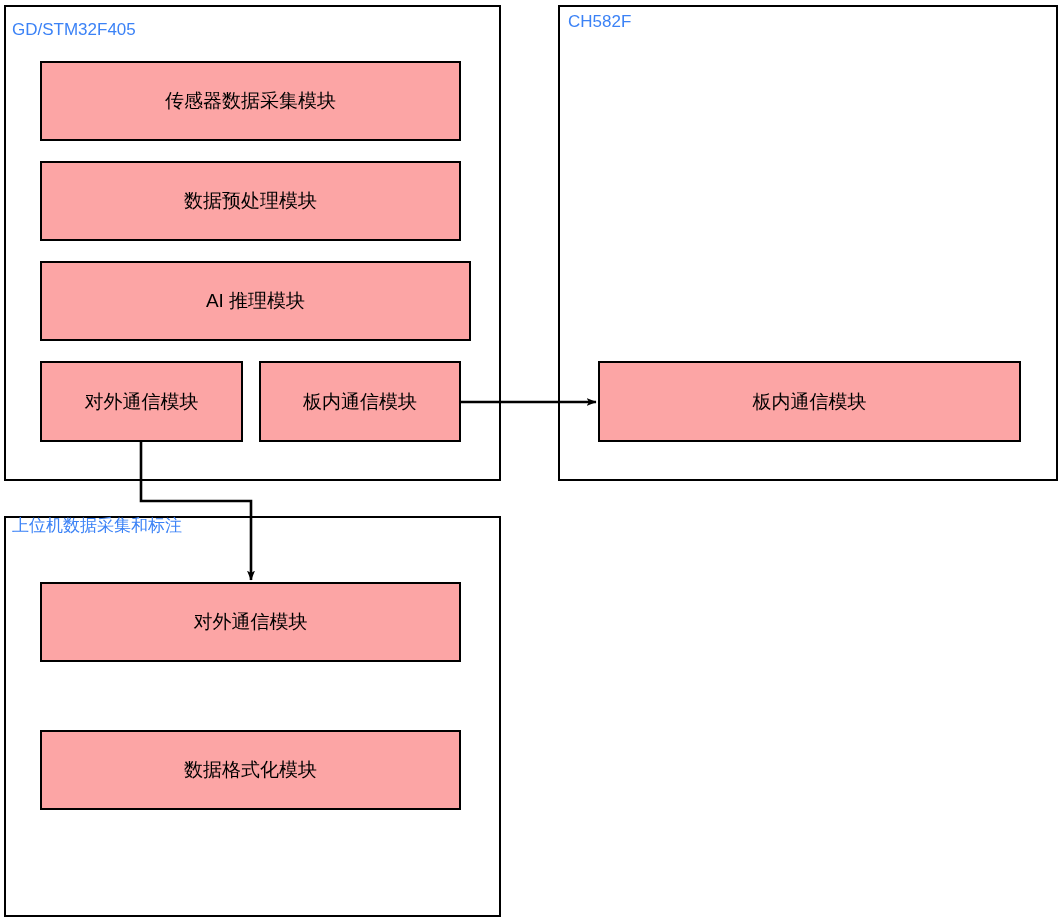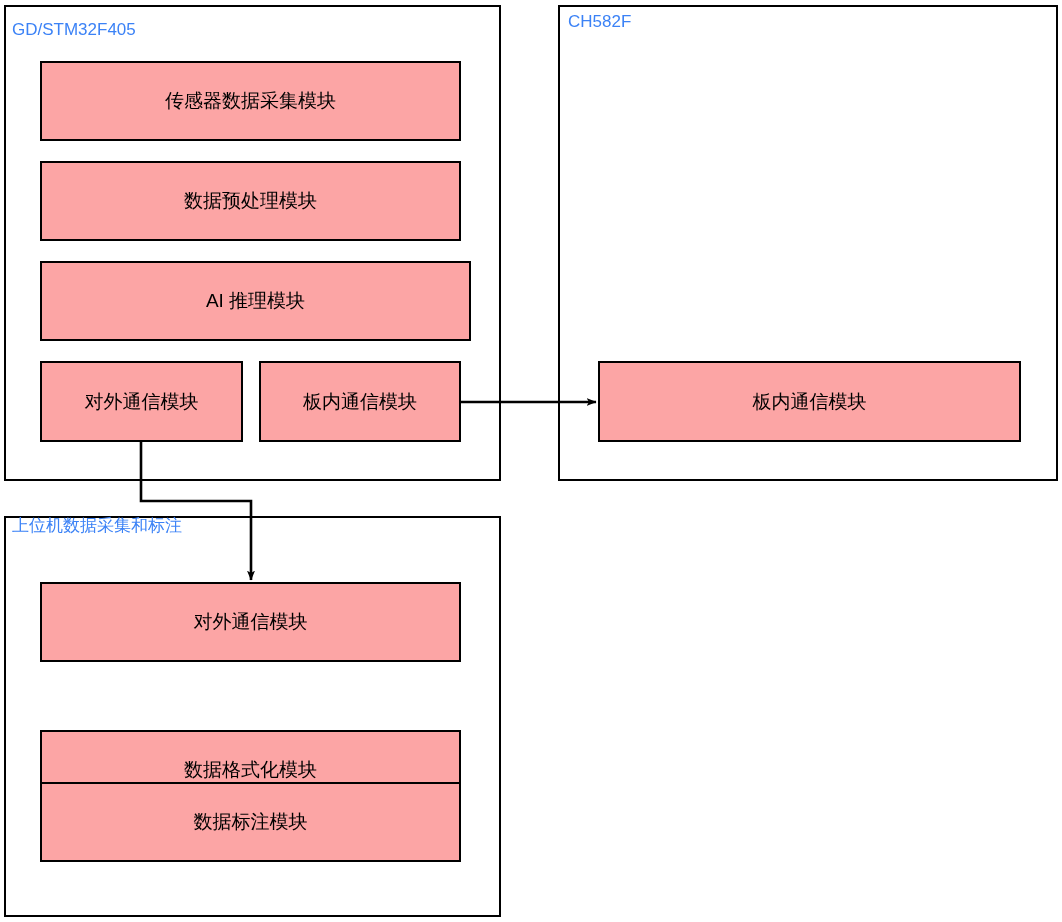--- a/index.html
+++ b/index.html
@@ -102,23 +102,20 @@
   <div class="container-title" style="left:12px; top:516px;">上位机数据采集和标注</div>
 
   <div class="module-box" style="left:40px; top:582px; width:421px; height:80px;">
     <span class="module-label">对外通信模块</span>
   </div>
 
   <div class="module-box" style="left:40px; top:682px; width:421px; height:80px;margin-top:48px;">
     <span class="module-label">数据格式化模块</span>
   </div>
 
-  <div class="module-box" style="left:40px; top:782px; width:421px; height:80px;">
-    <span class="module-label">数据标注模块</span>
-  </div>
 
   <svg class="connectors" viewBox="0 0 1062 922" width="1062" height="922">
     <defs>
       <marker id="arrowhead" markerWidth="10" markerHeight="8" refX="9.4" refY="4" orient="auto" markerUnits="userSpaceOnUse">
         <path d="M 0 0 L 10 4 L 0 8 L 2.4 4 Z" fill="#000000"></path>
       </marker>
     </defs>
 
     <path d="M 461 402 L 596 402" fill="none" stroke="#000000" stroke-width="2.6" marker-end="url(#arrowhead)"></path>
 

